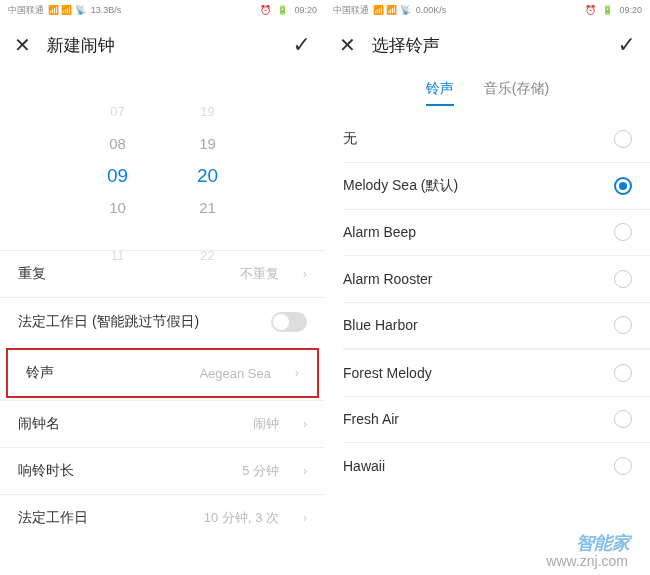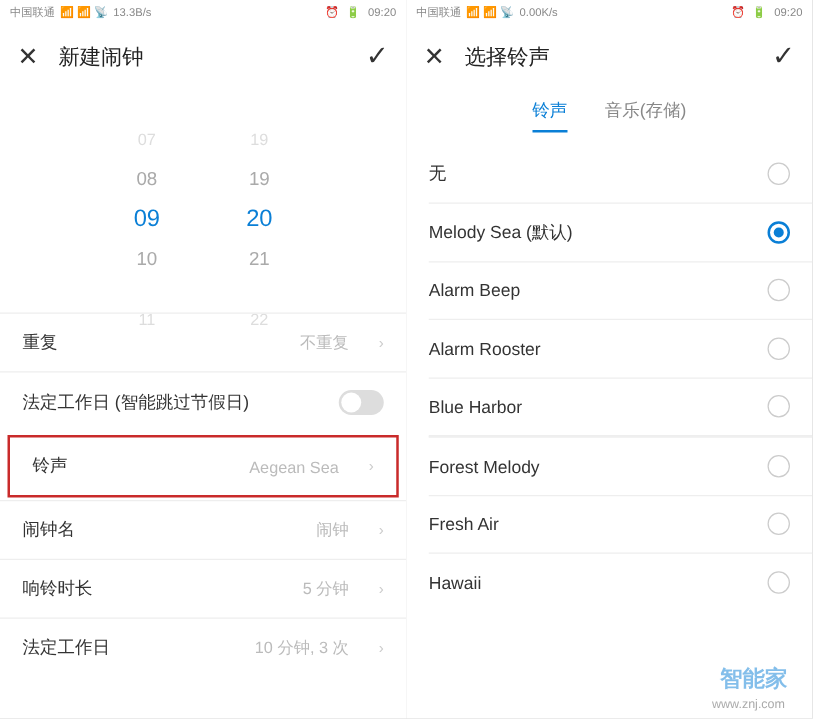--- a/index.html
+++ b/index.html
@@ -32,22 +32,22 @@
 .tabs { display: flex; justify-content: center; gap: 30px; padding: 10px 0; }
 .tab { font-size: 14px; color: #888; padding-bottom: 6px; }
 .tab.active { color: #0a7fd6; border-bottom: 2px solid #0a7fd6; }
 .ring-list { flex: 1; overflow: hidden; }
 .ring-row { display: flex; align-items: center; padding: 14px 18px; font-size: 14px; color: #333; }
 .ring-label { flex: 1; }
 .radio { width: 18px; height: 18px; border: 1px solid #ccc; border-radius: 50%; position: relative; }
 .radio.sel { border: 2px solid #0a7fd6; }
 .radio.sel::after { content: ""; position: absolute; width: 8px; height: 8px; background: #0a7fd6; border-radius: 50%; top: 3px; left: 3px; }
 .divider { height: 0.5px; background: #eee; margin-left: 18px; }
-.watermark { position: absolute; right: 20px; bottom: 20px; color: #0a7fd6; font-size: 18px; font-weight: bold; opacity: 0.5; }
-.watermark-sub { position: absolute; right: 22px; bottom: 6px; color: #aaa; font-size: 10px; }
+.watermark { position: absolute; right: 20px; bottom: 20px; color: #0a7fd6; font-size: 18px; font-weight: bold; opacity: 0.5; font-style: italic; }
+.watermark-sub { position: absolute; right: 22px; bottom: 6px; color: #aaa; font-size: 14px; }
 .phone-wrap { position: relative; }
 </style>
 </head>
 <body>
 
 <div class="container">
   <div class="phone-wrap">
     <div class="phone">
       <div class="status-bar">
         <div class="status-left">

